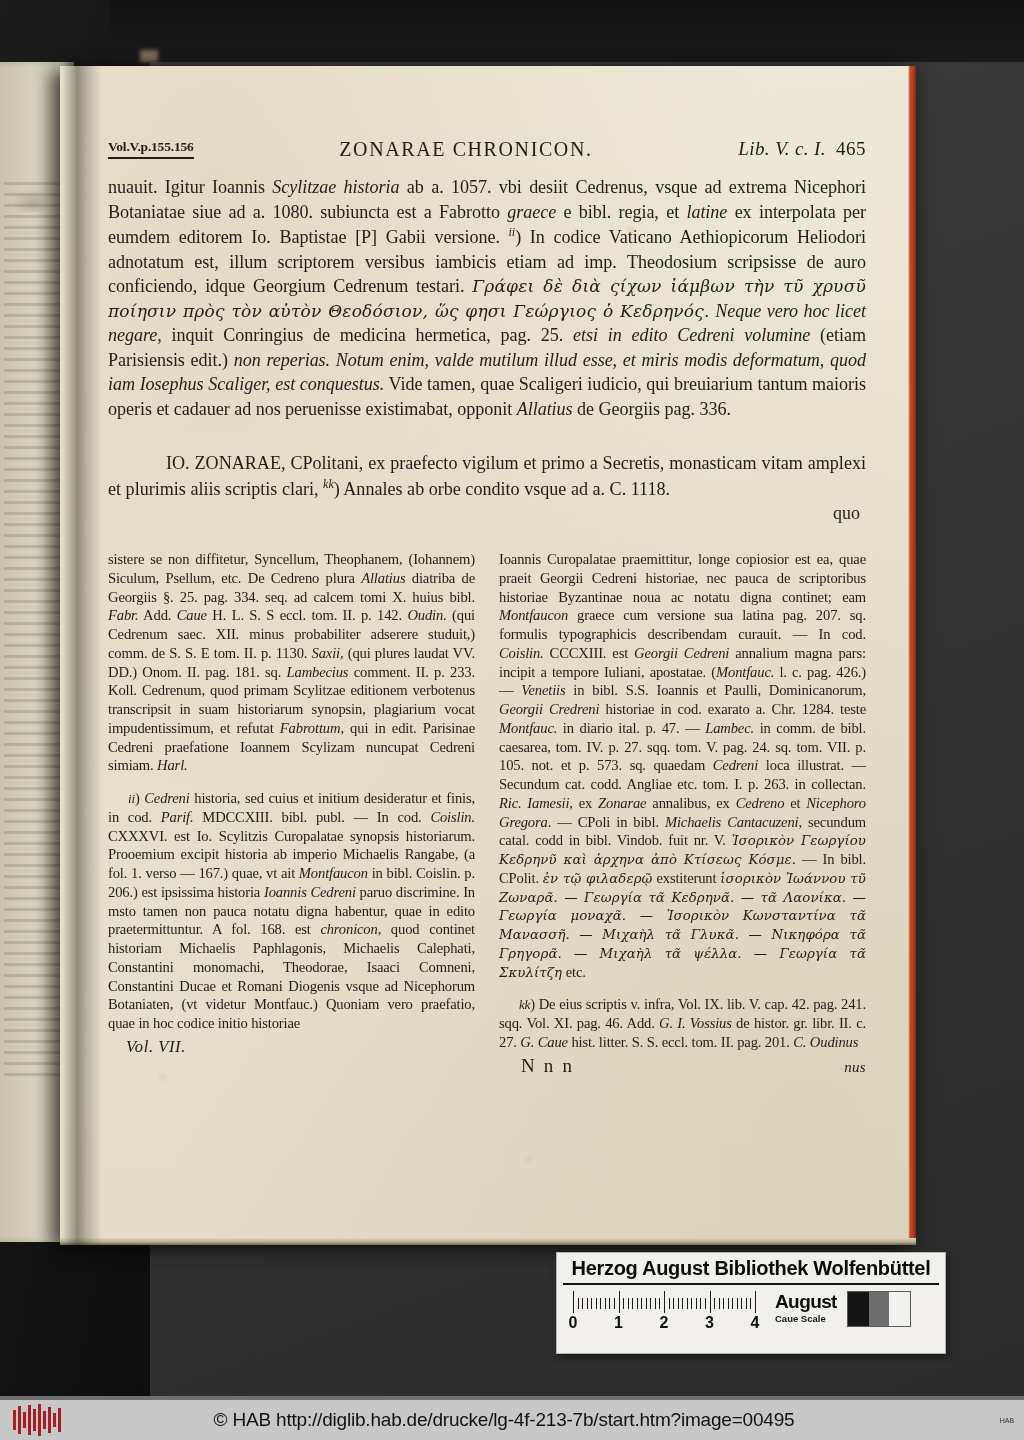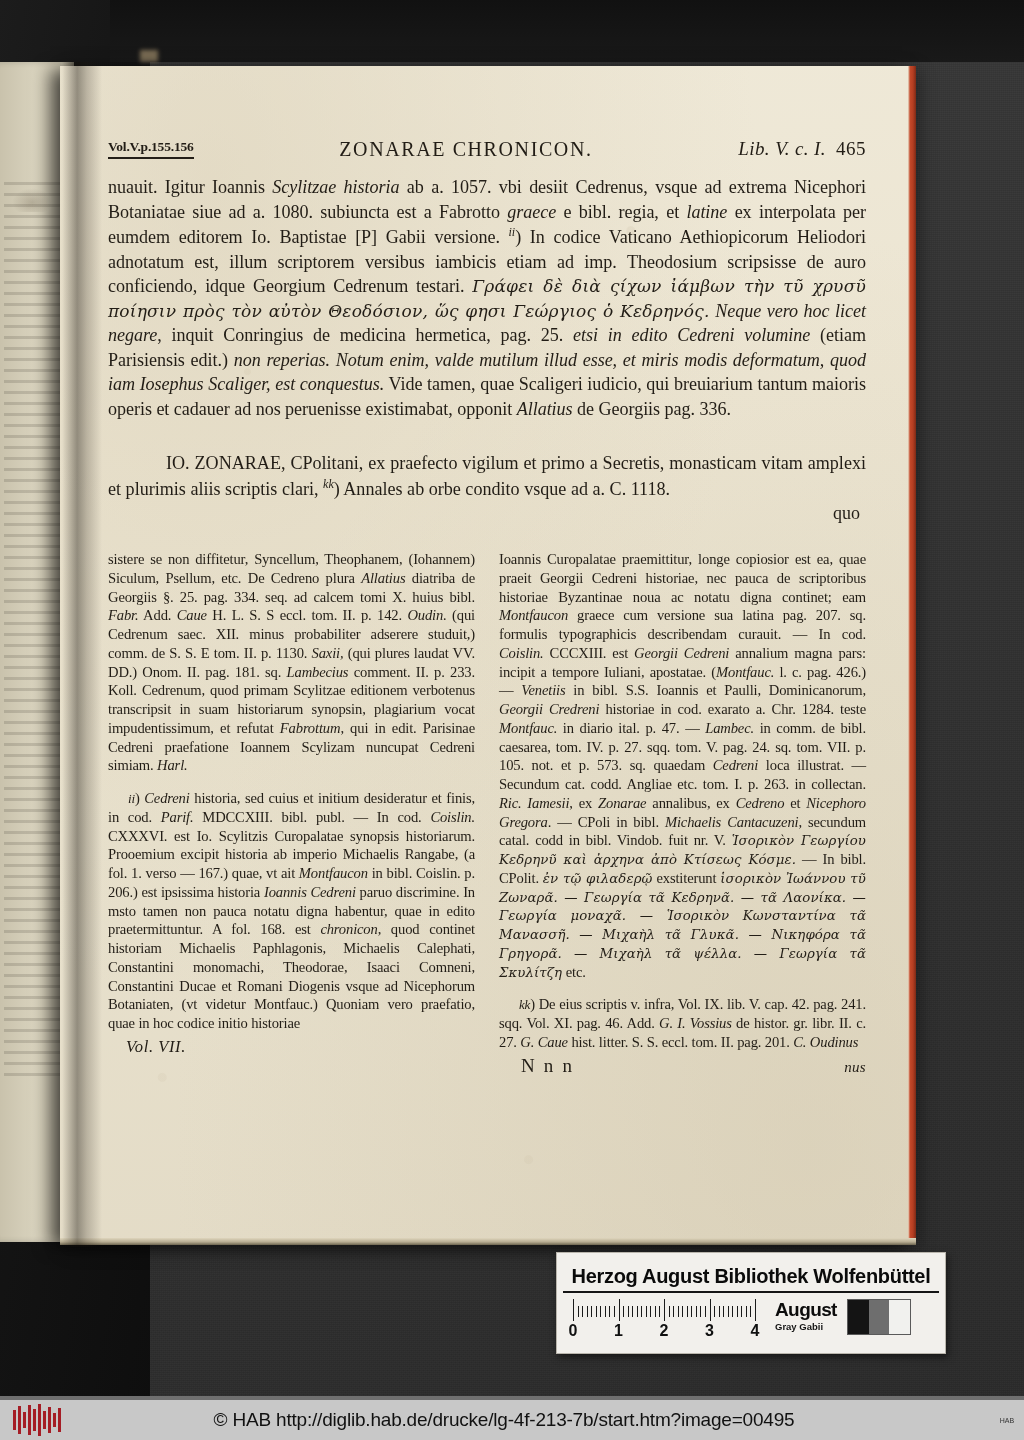--- a/index.html
+++ b/index.html
@@ -264,21 +264,21 @@
     box-shadow: 2px 3px 7px rgba(0,0,0,.5);
     z-index: 8;
   }
   #habtitle {
     text-align: center;
     font-family: "Liberation Sans", sans-serif;
     font-weight: bold;
     font-size: 20px;
     color: #0b0b0b;
     letter-spacing: -0.3px;
-    padding-top: 12px;
+    padding-top: 4px;
     border-bottom: 2px solid #151515;
     margin: 0 6px 0 6px;
     padding-bottom: 3px;
   }
   #habbody {
     display: flex;
     align-items: flex-start;
     padding: 5px 8px 0 10px;
     gap: 10px;
   }
@@ -484,21 +484,21 @@
       <div id="ruler-nums">
           <span style="left: 6px;">0</span>
           <span style="left: 51.5px;">1</span>
           <span style="left: 97px;">2</span>
           <span style="left: 142.5px;">3</span>
           <span style="left: 188px;">4</span>
         </div>
     </div>
     <div id="kodak">
       <div id="kodak-word">August</div>
-      <div id="kodak-sub">Gray Gabii</div>
+      <div id="kodak-sub">Caue Scale</div>
     </div>
     <div id="grayscale">
         <div style="background: rgb(20, 20, 20);"></div>
         <div style="background: rgb(110, 110, 110);"></div>
         <div style="background: rgb(241, 241, 238);"></div>
       </div>
   </div>
 </div>
 
 <div id="creditbar-topline"></div>

